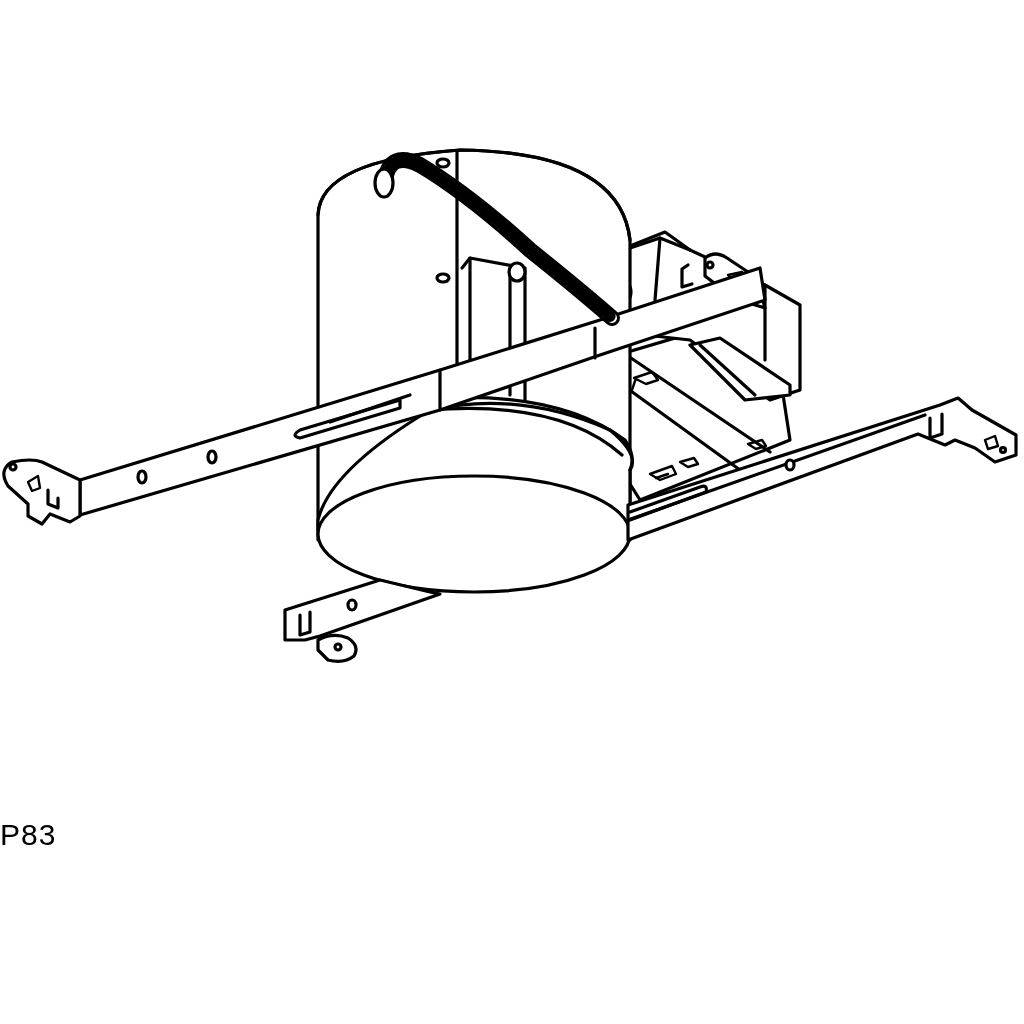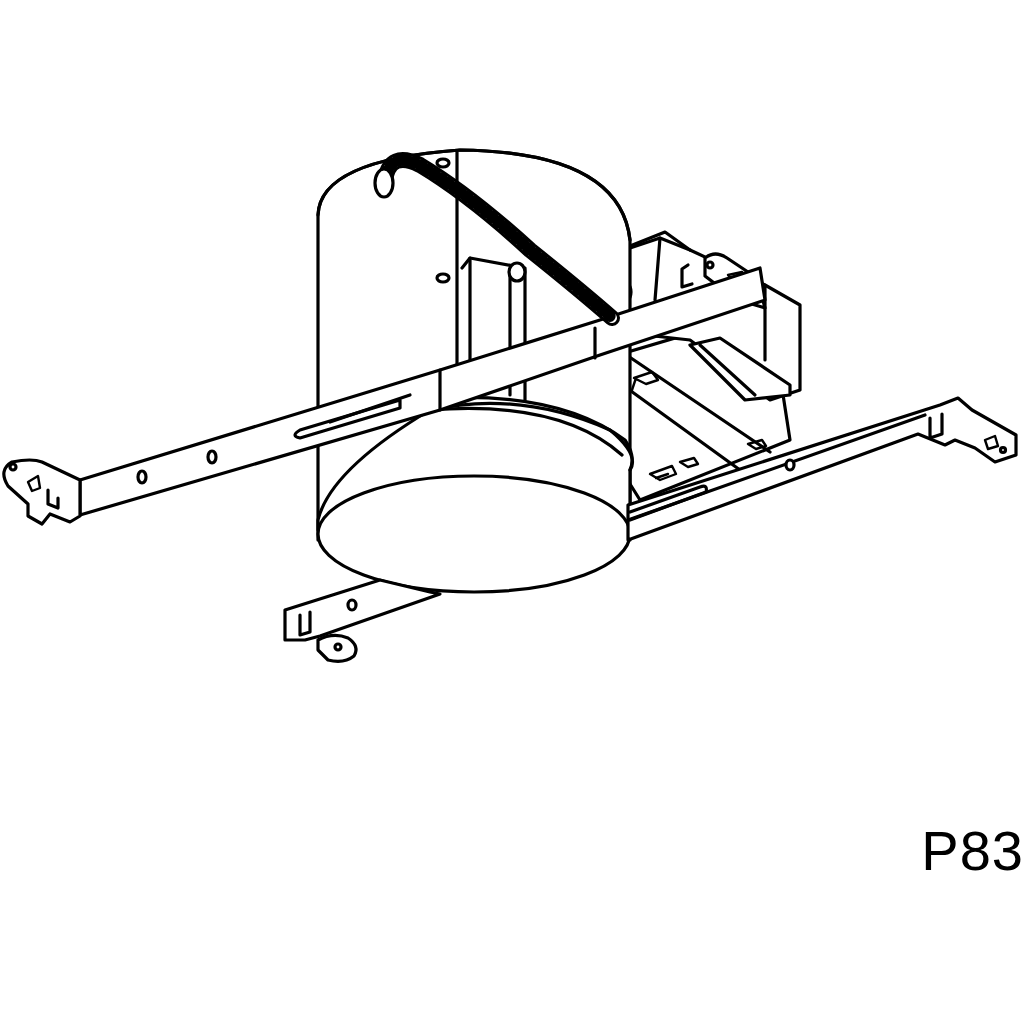--- a/index.html
+++ b/index.html
@@ -2,22 +2,22 @@
 <html><head>
 <meta charset="utf-8">
 <style>
   html, body { margin: 0; padding: 0; background: #ffffff; }
   body { width: 1024px; height: 1024px; position: relative; overflow: hidden; }
   #drawing { position: absolute; left: 0; top: 0; width: 1024px; height: 1024px; }
   #drawing * { fill: #ffffff; stroke: #000000; stroke-width: 3.2; stroke-linejoin: round; stroke-linecap: round; }
   #drawing .thin { stroke-width: 2.4; }
   #drawing .nofill { fill: none; }
   .caption {
-    position: absolute; left: 0; width: 1024px; top: 818px; text-align: right;
-    font-family: "Liberation Sans", sans-serif; font-size: 56px; color: #000;
+    position: absolute; left: 0; width: 1024px; top: 818px; text-align: left;
+    font-family: "Liberation Sans", sans-serif; font-size: 30px; color: #000;
     letter-spacing: 1px;
   }
 </style>
 </head>
 <body>
 
 <svg id="drawing" viewBox="0 0 1024 1024">
 
   <g>
     <polygon points="560,372 770,310 790,440 640,500"></polygon>

